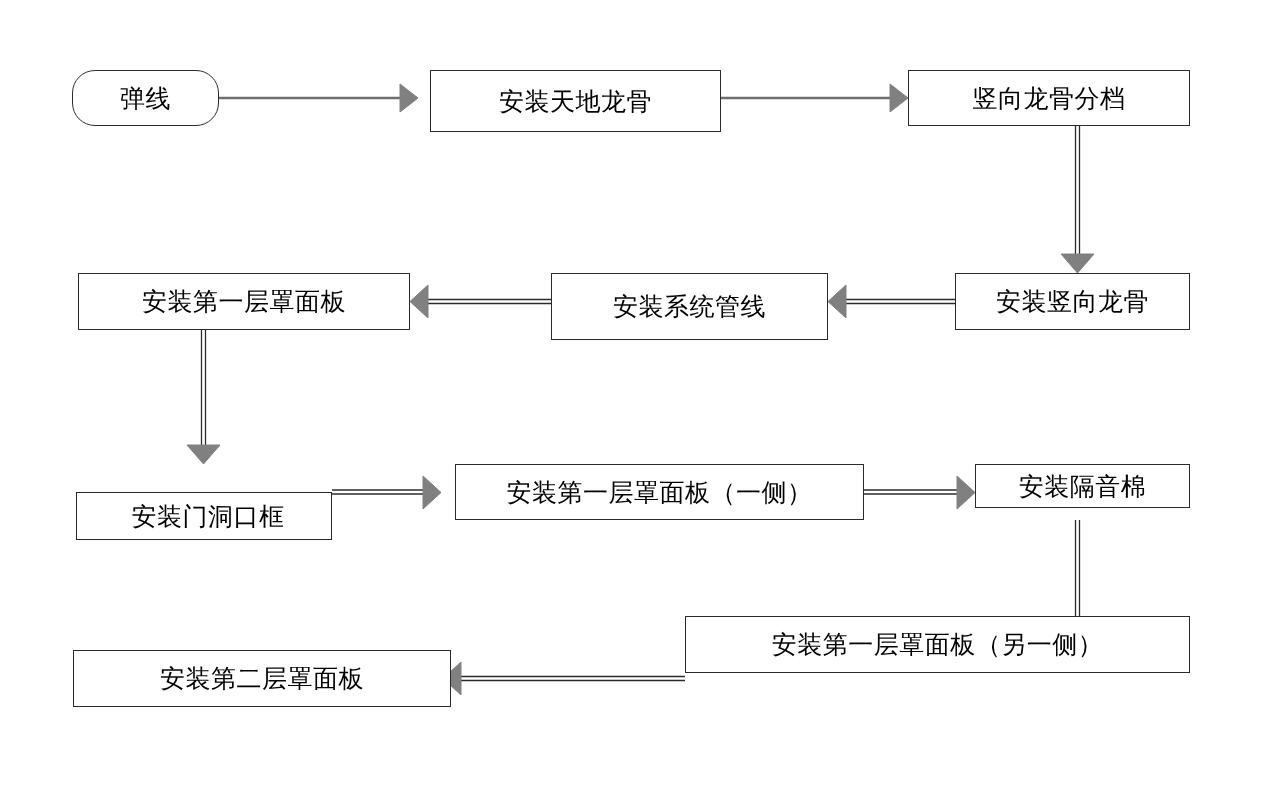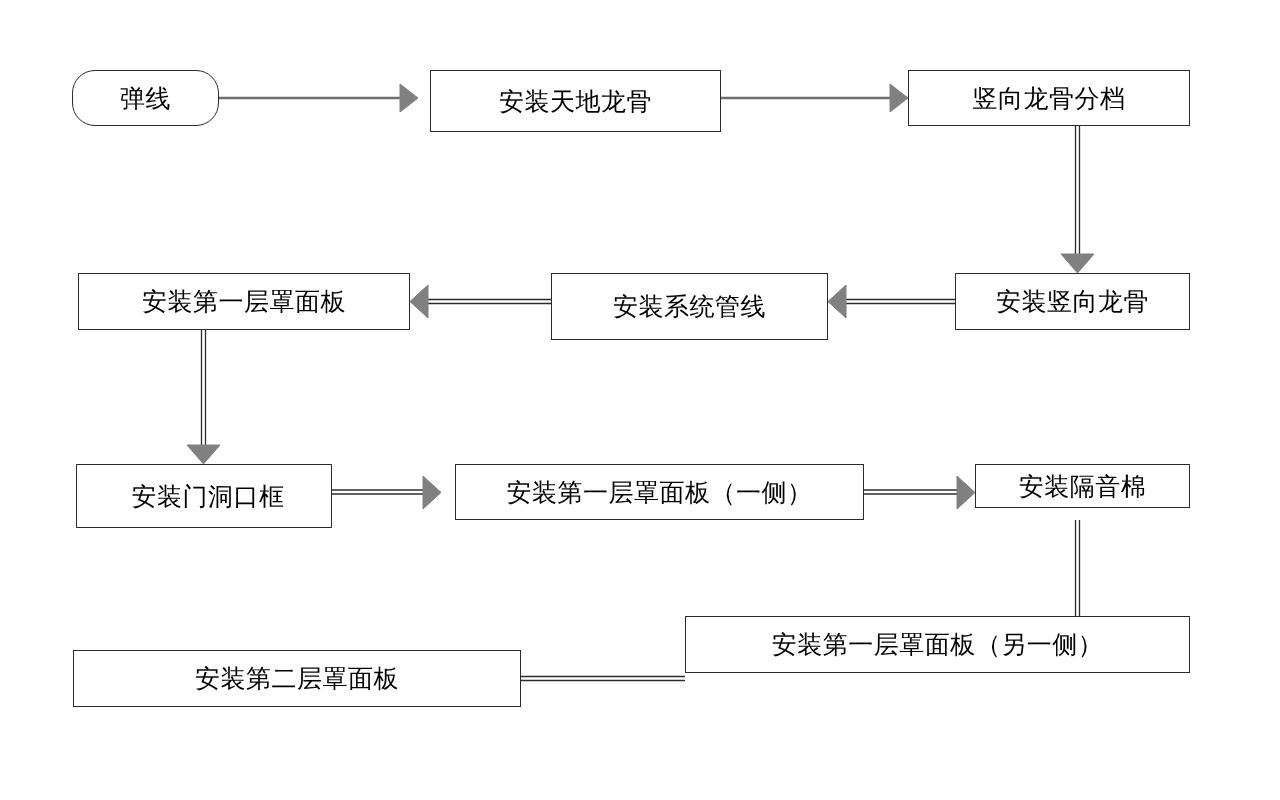--- a/index.html
+++ b/index.html
@@ -130,33 +130,33 @@
   </div>
 
   <div class="node" style="left:551px; top:273px; width:277px; height:67px;">
     <span class="node-label">安装系统管线</span>
   </div>
 
   <div class="node" style="left:78px; top:273px; width:332px; height:57px;">
     <span class="node-label">安装第一层罩面板</span>
   </div>
 
-  <div class="node" style="left:76px; top:464px; width:256px; height:64px;padding-left:8px;">
+  <div class="node" style="left:76px; top:492px; width:256px; height:48px;padding-left:8px;">
     <span class="node-label">安装门洞口框</span>
   </div>
 
   <div class="node" style="left:441px; top:464px; width:409px; height:56px;margin-left:14px;">
     <span class="node-label">安装第一层罩面板（一侧）</span>
   </div>
 
   <div class="node" style="left:975px; top:464px; width:215px; height:44px;">
     <span class="node-label">安装隔音棉</span>
   </div>
 
   <div class="node" style="left:685px; top:616px; width:505px; height:57px;">
     <span class="node-label">安装第一层罩面板（另一侧）</span>
   </div>
 
-  <div class="node" style="left:73px; top:650px; width:448px; height:57px;">
+  <div class="node" style="left:73px; top:650px; width:378px; height:57px;">
     <span class="node-label">安装第二层罩面板</span>
   </div>
 
 </div>
 
 </body></html>

